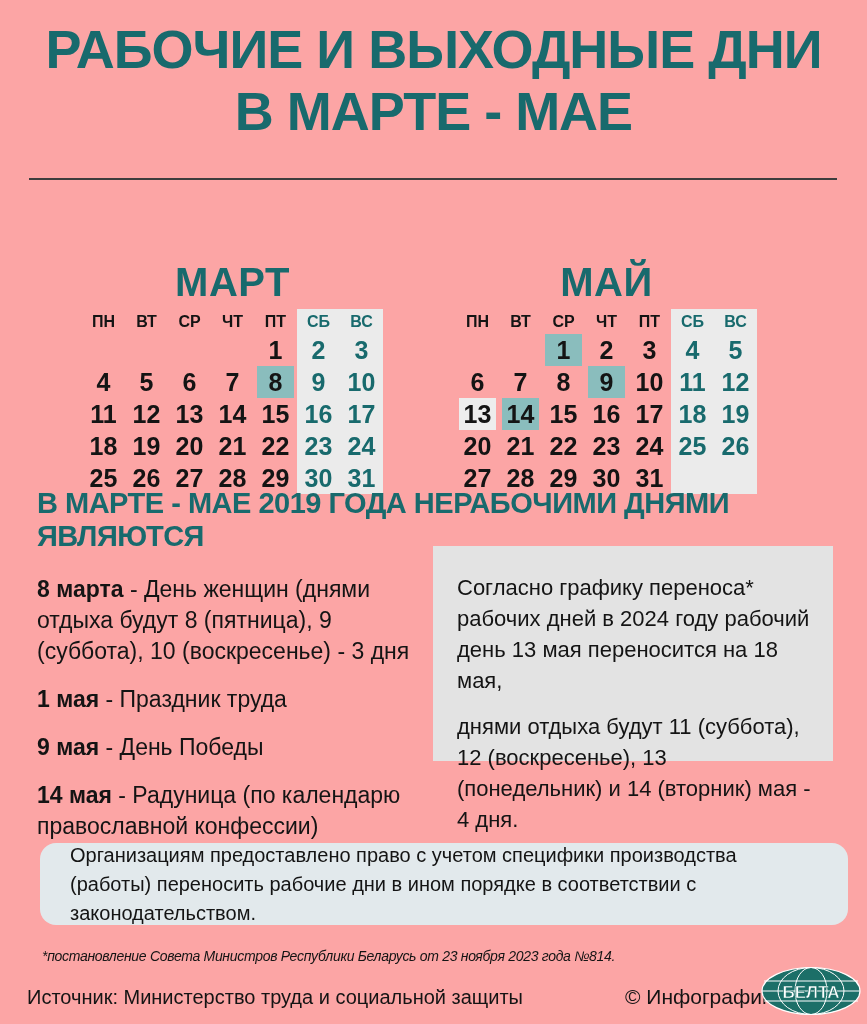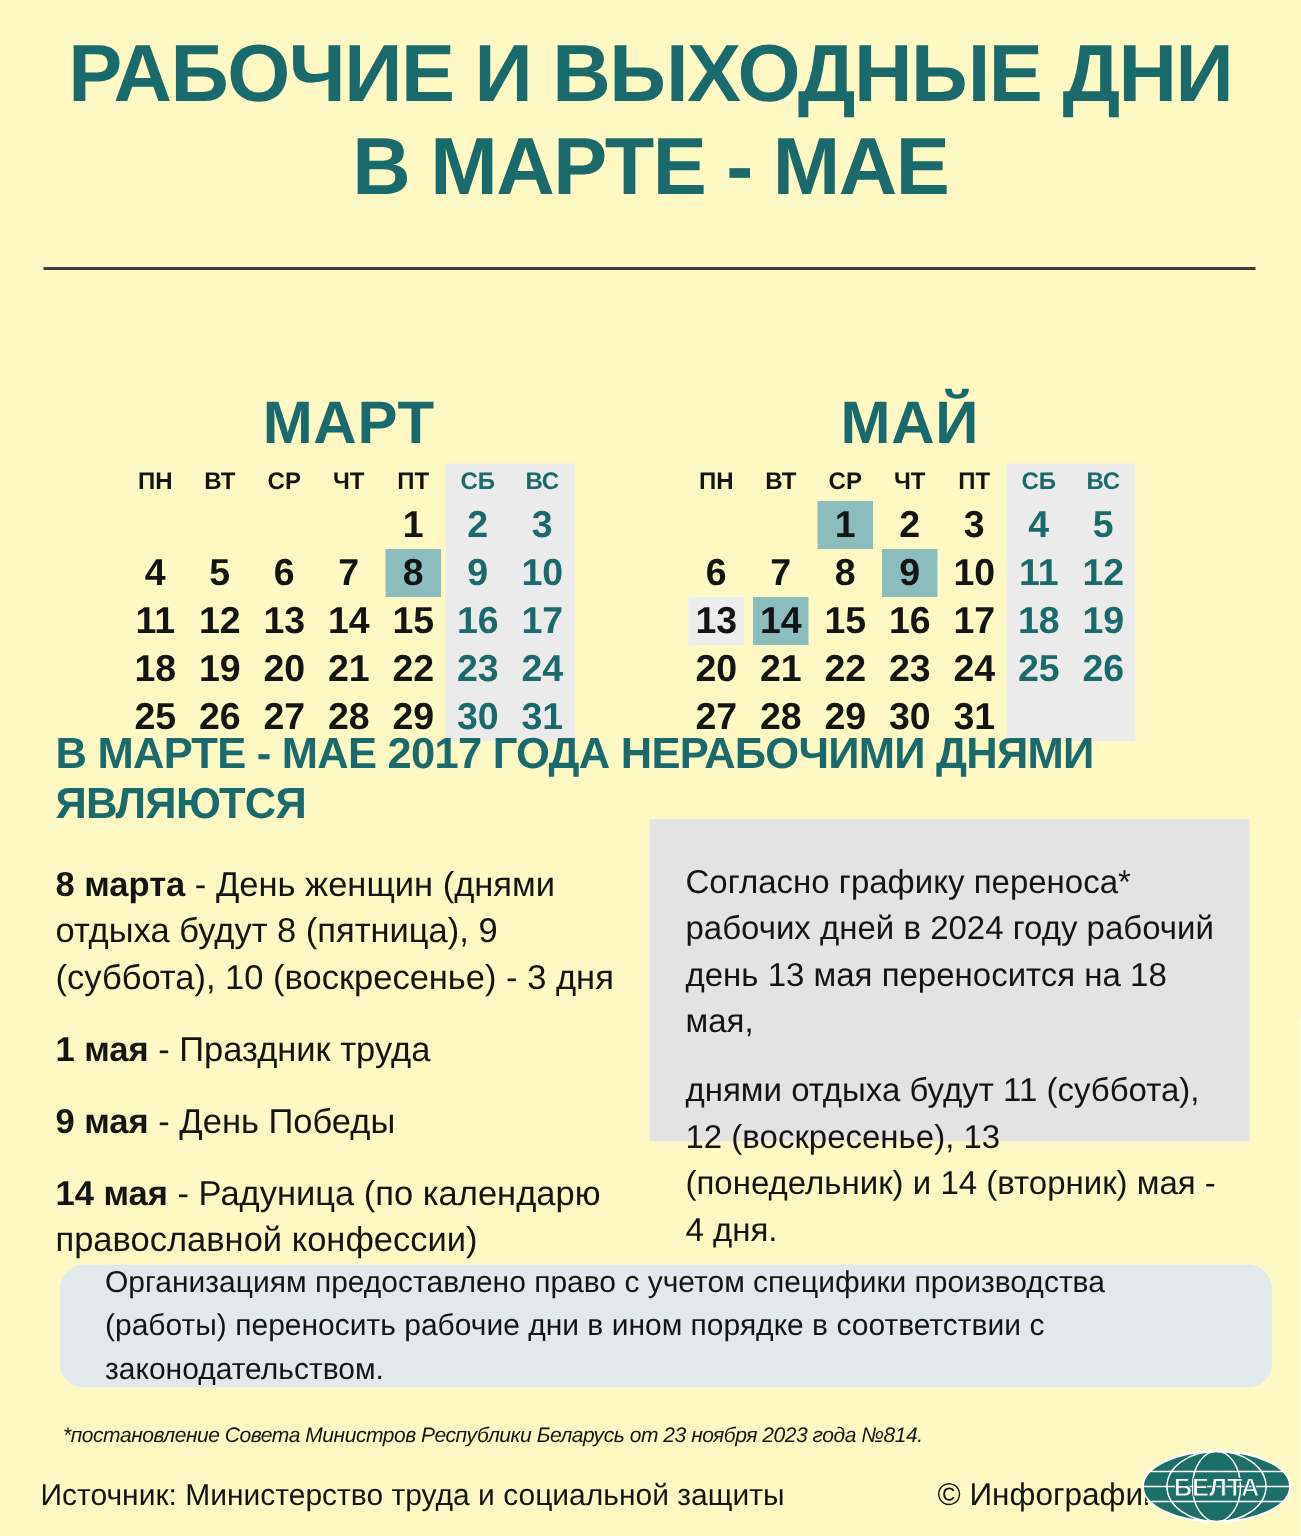--- a/index.html
+++ b/index.html
@@ -1,20 +1,20 @@
 <!DOCTYPE html>
 <html style="--teal: #186a6d; --teal-hl: #8abdbd; --weekend-bg: #ebebeb; --gray-hl: #ededed; --info-bg: #e3e3e3; --note-bg: #e2e9ec;"><head>
 <meta charset="utf-8">
 <style>
   html, body { margin: 0; padding: 0; background: #ffffff; }
   .page {
     position: relative;
     width: 867px;
     height: 1024px;
-    background: #fef9c3;
+    background: #fca5a5;
     font-family: "Liberation Sans", sans-serif;
     color: #141414;
     overflow: hidden;
   }
 
   
   .main-title {
     position: absolute;
     top: 18px; left: 0;
     width: 867px;
@@ -382,21 +382,21 @@
         </div>
         <div class="cell day weekend">
           <span class="day-inner"></span>
         </div>
         <div class="cell day weekend">
           <span class="day-inner"></span>
         </div>
       </div>
   </div>
 
-  <div class="section-heading">В МАРТЕ - МАЕ 2017 ГОДА НЕРАБОЧИМИ ДНЯМИ ЯВЛЯЮТСЯ</div>
+  <div class="section-heading">В МАРТЕ - МАЕ 2019 ГОДА НЕРАБОЧИМИ ДНЯМИ ЯВЛЯЮТСЯ</div>
 
   <div class="holidays">
     <p class="holiday"><span class="h-date">8 марта</span><span> - День женщин (днями отдыха будут 8 (пятница), 9 (суббота), 10 (воскресенье) - 3 дня</span></p>
     <p class="holiday"><span class="h-date">1 мая</span><span> - Праздник труда</span></p>
     <p class="holiday"><span class="h-date">9 мая</span><span> - День Победы</span></p>
     <p class="holiday"><span class="h-date">14 мая</span><span> - Радуница (по календарю православной конфессии)</span></p>
   </div>
 
   <div class="info-box">
     <p>Согласно графику переноса* рабочих дней в 2024 году рабочий день 13 мая переносится на 18 мая,</p>

